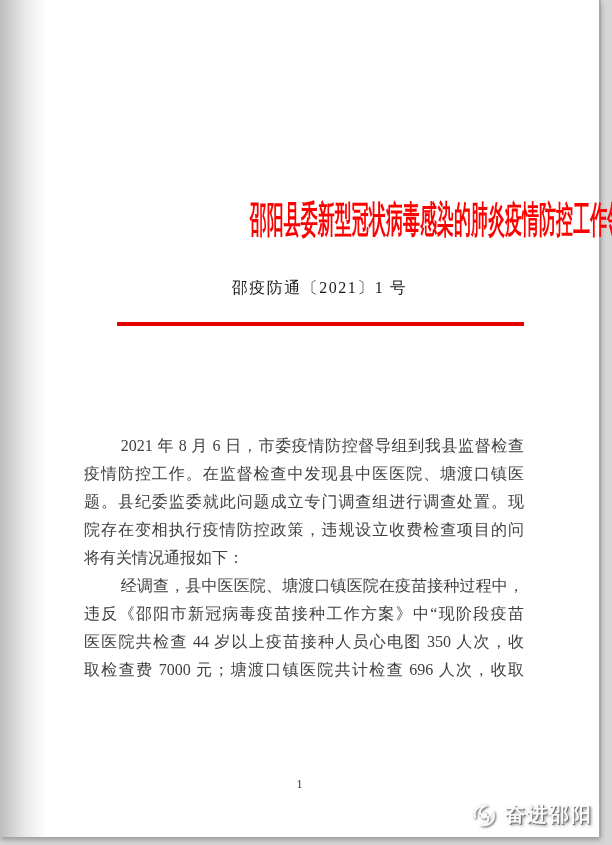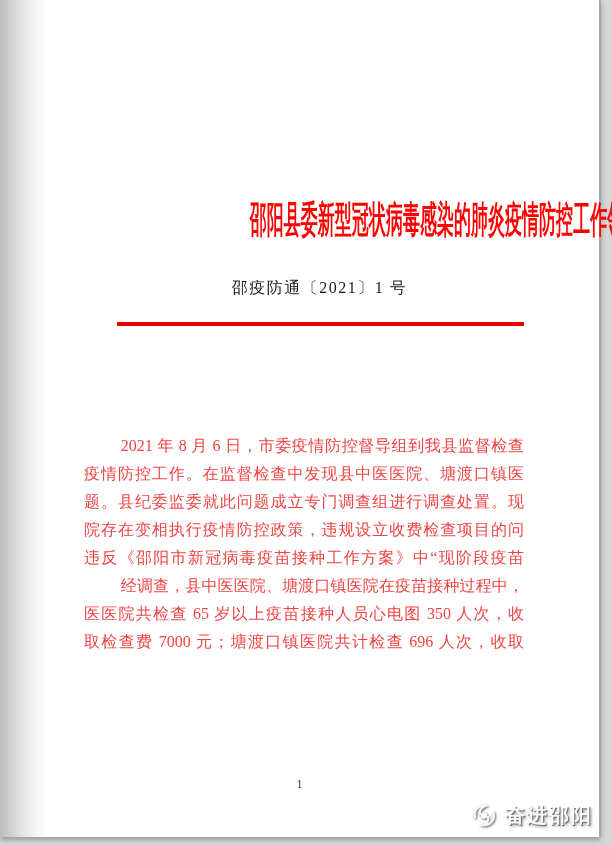--- a/index.html
+++ b/index.html
@@ -58,39 +58,39 @@
     display:inline-block;
     font-family:"Liberation Sans","DejaVu Sans",sans-serif;
     font-weight:bold;
     font-size:26px; line-height:34px;
     color:#111111;
     transform:scaleX(0.87);
     transform-origin:center;
   }
   .body-text {
     position:absolute; top:432px; left:84px; width:440px;
-    font-size:16px; color:#ef4444;
+    font-size:16px; color:#404040;
   }
   .jline {
     height:28px; line-height:28px;
     text-align:justify;
     text-align-last:justify;
     text-justify:inter-character;
     white-space:nowrap;
     overflow:hidden;
   }
   .jline.indent { text-indent:2.3em; }
   .jline.para-end { text-align-last:left; }
   .page-num {
     position:absolute; top:777px; left:0; width:100%;
     text-align:center; font-size:12px; color:#333333;
   }
   .watermark {
     position:absolute; top:801px; right:6px;
-    display:flex; align-items:center; gap:7px;
+    display:flex; align-items:flex-start; gap:7px;
   }
   .wm-logo { filter:drop-shadow(1.5px 1.5px 1px rgba(70,70,70,0.85)); }
   .wm-text {
     font-family:"Liberation Sans","DejaVu Sans",sans-serif;
     font-weight:bold; font-size:20px; letter-spacing:2px;
     color:#fbfbfb;
     text-shadow:1px 1px 0 #6e6e6e, 2px 2px 3px rgba(60,60,60,0.55);
     white-space:nowrap;
   }
 </style>
@@ -107,23 +107,24 @@
   <div class="doc-number">邵疫防通〔2021〕1 号</div>
 
   <div class="red-line"></div>
 
 
   <div class="body-text">
     <div class="jline indent">2021 年 8 月 6 日，市委疫情防控督导组到我县监督检查</div>
     <div class="jline">疫情防控工作。在监督检查中发现县中医医院、塘渡口镇医</div>
     <div class="jline">题。县纪委监委就此问题成立专门调查组进行调查处置。现</div>
     <div class="jline">院存在变相执行疫情防控政策，违规设立收费检查项目的问</div>
+    <div class="jline para-end">将有关情况通报如下：</div>
+    <div class="jline indent">经调查，县中医医院、塘渡口镇医院在疫苗接种过程中，</div>
     <div class="jline">违反《邵阳市新冠病毒疫苗接种工作方案》中“现阶段疫苗</div>
-    <div class="jline indent">经调查，县中医医院、塘渡口镇医院在疫苗接种过程中，</div>
-    <div class="jline">医医院共检查 65 岁以上疫苗接种人员心电图 350 人次，收</div>
+    <div class="jline">医医院共检查 44 岁以上疫苗接种人员心电图 350 人次，收</div>
     <div class="jline">取检查费 7000 元；塘渡口镇医院共计检查 696 人次，收取</div>
   </div>
 
   <div class="page-num">1</div>
 
   <div class="watermark">
     <svg class="wm-logo" width="28" height="28" viewBox="0 0 28 28">
       <g fill="none" stroke="#f8f8f8" stroke-width="2.4" stroke-linecap="round">
         <path d="M5 16 C3 10, 8 4, 15 5 C 11 7, 9 10, 10 13"></path>
         <path d="M23 11 C 26 18, 20 25, 13 24 C 17 22, 19 19, 18 16"></path>

